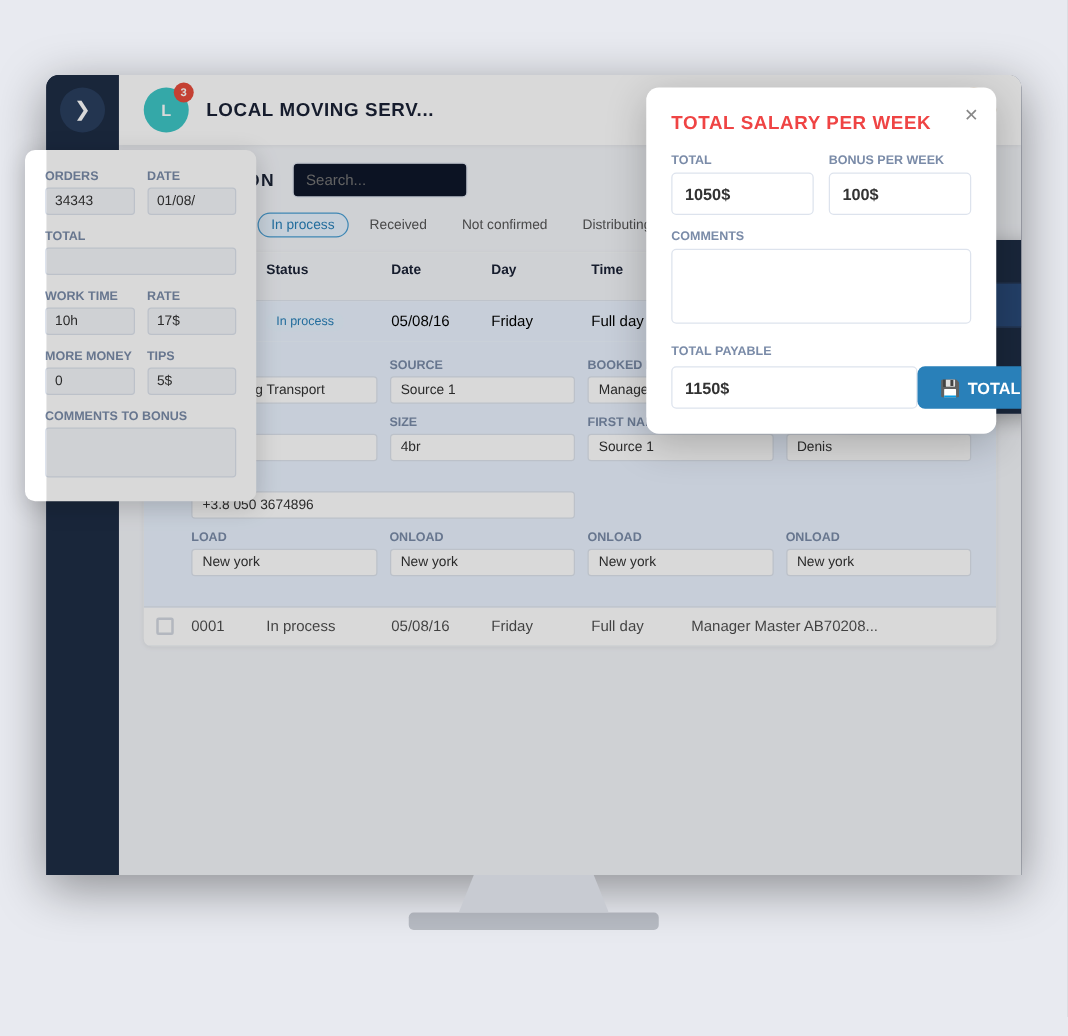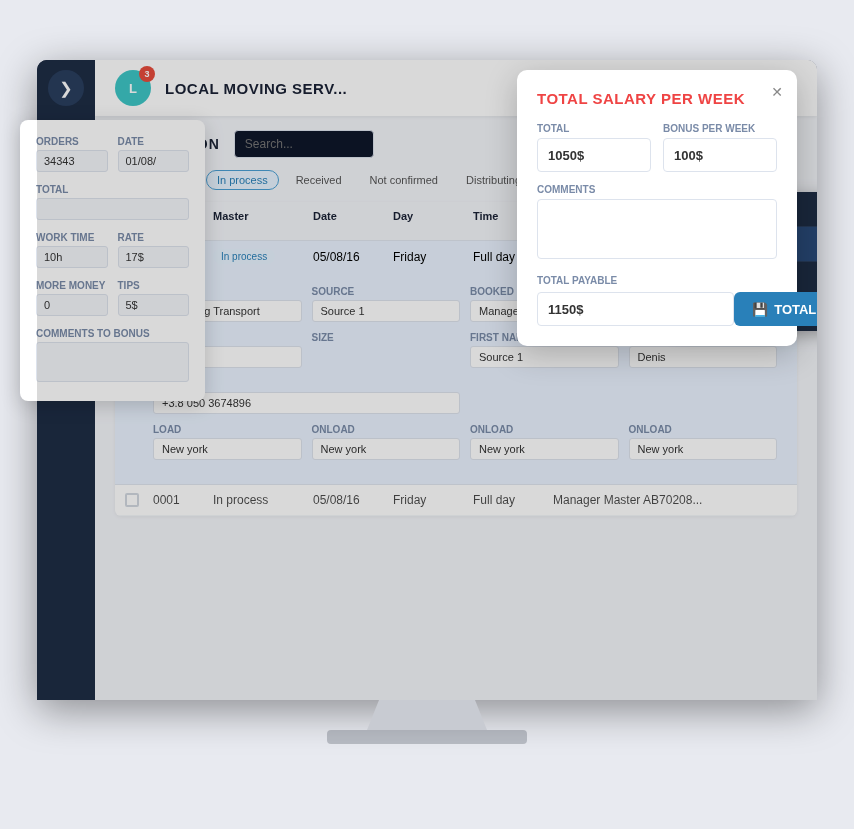--- a/index.html
+++ b/index.html
@@ -597,21 +597,21 @@
                 <div class="dd-item">In work</div>
               </div>
             </div>
           </div>
 
           <div class="table-container">
 
             <div class="table-header">
               <div></div>
               <div>Id</div>
-              <div>Master</div>
+              <div>Status</div>
               <div>Date</div>
               <div>Day</div>
               <div>Time</div>
               <div>Responsible</div>
               <div class="date-created-col">Date cre.. applica..</div>
             </div>
 
             <div class="table-row expanded">
               <div class="checkbox checked">✓</div>
               <div class="order-id">0001</div>
@@ -644,20 +644,21 @@
                   <div class="field-val">150$</div>
                 </div>
               </div>
               <div class="detail-grid">
                 <div class="detail-field">
                   <label>PARKING</label>
                   <div class="field-val">6 pm</div>
                 </div>
                 <div class="detail-field">
                   <label>SIZE</label>
+                  <div class="field-val">4br</div>
                 </div>
                 <div class="detail-field">
                   <label>FIRST NAME</label>
                   <div class="field-val">Source 1</div>
                 </div>
                 <div class="detail-field">
                   <label>LAST NAME</label>
                   <div class="field-val">Denis</div>
                 </div>
               </div>

